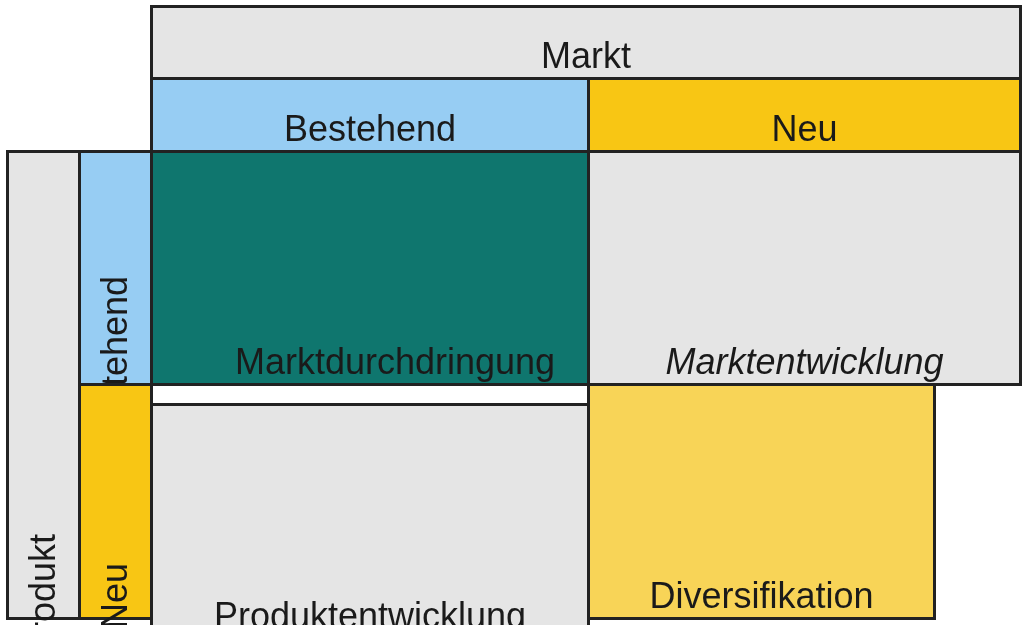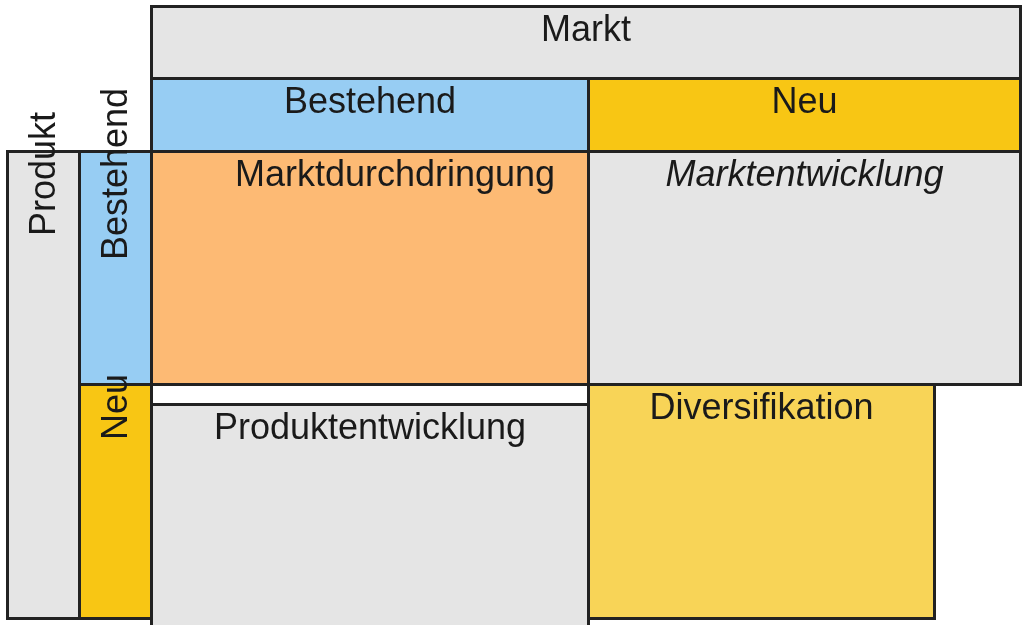--- a/index.html
+++ b/index.html
@@ -1,19 +1,19 @@
 <!DOCTYPE html>
 <html><head>
   <meta charset="utf-8">
   <style>
     html, body { margin: 0; padding: 0; background: #ffffff; }
     body { width: 1024px; height: 625px; position: relative; overflow: hidden;
            font-family: "Liberation Sans", sans-serif; color: #1a1a1a; }
     .cell { position: absolute; box-sizing: border-box; border: 3px solid #222222;
-            display: flex; align-items: flex-start; justify-content: center; }
+            display: flex; align-items: flex-end; justify-content: center; }
     .txt { font-size: 36px; white-space: nowrap; }
     .rot { transform: rotate(-90deg); display: inline-block; }
   </style>
 </head>
 <body>
 
 <div class="cell" style="left:150px; top:5px; width:872px; height:75px; background:#e5e5e5;">
   <span class="txt">Markt</span>
 </div>
 
@@ -28,21 +28,21 @@
   <span class="txt rot">Produkt</span>
 </div>
 
 <div class="cell" style="left:78px; top:150px; width:75px; height:236px; background:#97cdf3;">
   <span class="txt rot">Bestehend</span>
 </div>
 <div class="cell" style="left:78px; top:383px; width:75px; height:237px; background:#f8c614;">
   <span class="txt rot">Neu</span>
 </div>
 
-<div class="cell" style="left:150px; top:150px; width:490px; height:236px; background:#fdba74;">
+<div class="cell" style="left:150px; top:150px; width:490px; height:236px; background:#0f766e;">
   <span class="txt">Marktdurchdringung</span>
 </div>
 <div class="cell" style="left:587px; top:150px; width:435px; height:236px; background:#e5e5e5;font-style:italic;">
   <span class="txt">Marktentwicklung</span>
 </div>
 <div class="cell" style="left:150px; top:383px; width:440px; height:237px; background:#e5e5e5;margin-top:20px;">
   <span class="txt">Produktentwicklung</span>
 </div>
 <div class="cell" style="left:587px; top:383px; width:349px; height:237px; background:#f8d457;">
   <span class="txt">Diversifikation</span>

